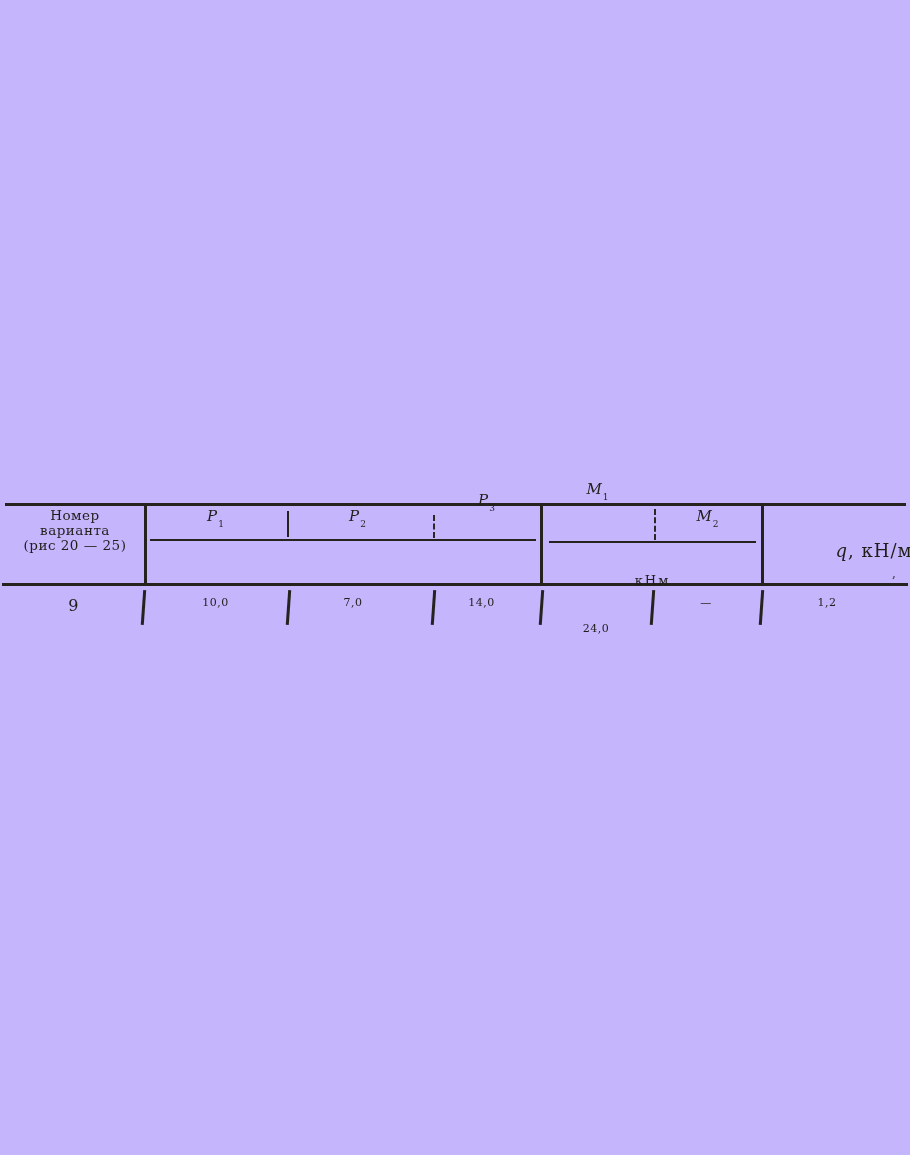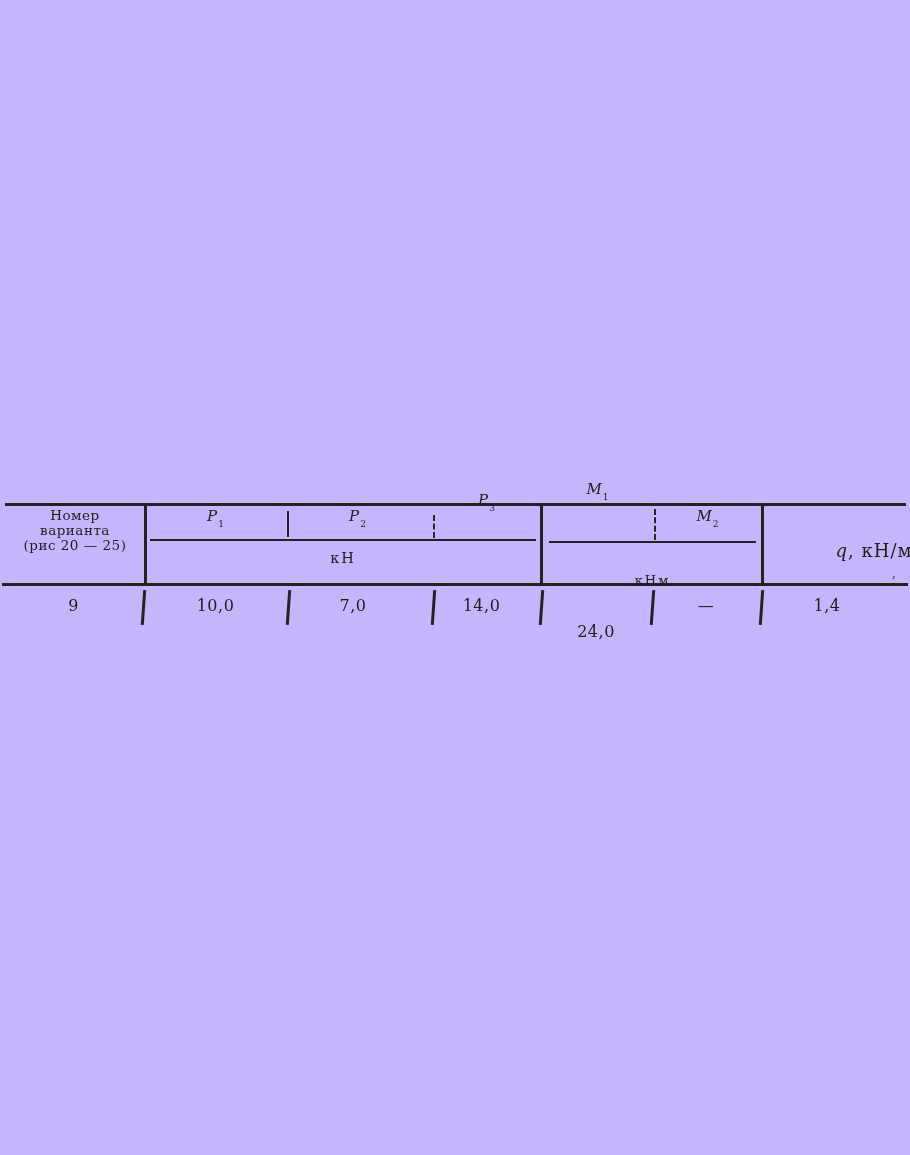--- a/index.html
+++ b/index.html
@@ -59,21 +59,21 @@
   }
   .qhdr {
     font-size: 18px;
     letter-spacing: 1px;
     margin-left: 39px;
   }
   .qhdr .qi {
     font-style: italic;
   }
   .dataval {
-    font-size: 16px;
+    font-size: 11px;
     letter-spacing: 0.5px;
   }
   .stray {
     position: absolute;
     font-size: 12px;
     color: #3a352f;
   }
 </style>
 </head>
 <body>
@@ -105,28 +105,27 @@
     <div>(рис 20 — 25)</div>
   </div>
 
   <div class="cell colsym" style="left:160px; top:507px; width:110px;"><span>P</span><sub>1</sub></div>
   <div class="cell colsym" style="left:302px; top:507px; width:110px;"><span>P</span><sub>2</sub></div>
   <div class="cell colsym" style="left:431px; top:491px; width:110px;"><span>P</span><sub>3</sub></div>
 
   <div class="cell colsym" style="left:542px; top:480px; width:110px;"><span>M</span><sub>1</sub></div>
   <div class="cell colsym" style="left:652px; top:507px; width:110px;text-align:center;"><span>M</span><sub>2</sub></div>
 
-  <div class="cell unit" style="left:150px; top:550px; width:386px;">кН</div>
   <div class="cell unit-small" style="left:549px; top:553px; width:207px;">кНм</div>
 
   <div class="cell qhdr" style="left:764px; top:540px; width:142px;"><span class="qi">q</span><span>, кН/м</span></div>
 
   <div class="cell dataval" style="left:5px; top:596px; width:137px; font-size:16px;">9</div>
   <div class="cell dataval" style="left:144px; top:596px; width:143px;">10,0</div>
   <div class="cell dataval" style="left:289px; top:596px; width:128px;">7,0</div>
   <div class="cell dataval" style="left:434px; top:596px; width:95px;">14,0</div>
   <div class="cell dataval" style="left:541px; top:622px; width:110px;">24,0</div>
   <div class="cell dataval" style="left:652px; top:596px; width:108px;">—</div>
-  <div class="cell dataval" style="left:761px; top:596px; width:132px;">1,4</div>
+  <div class="cell dataval" style="left:761px; top:596px; width:132px;">1,2</div>
 
   <div class="stray" style="left:892px; top:566px;">,</div>
 
 </div>
 
 </body></html>

